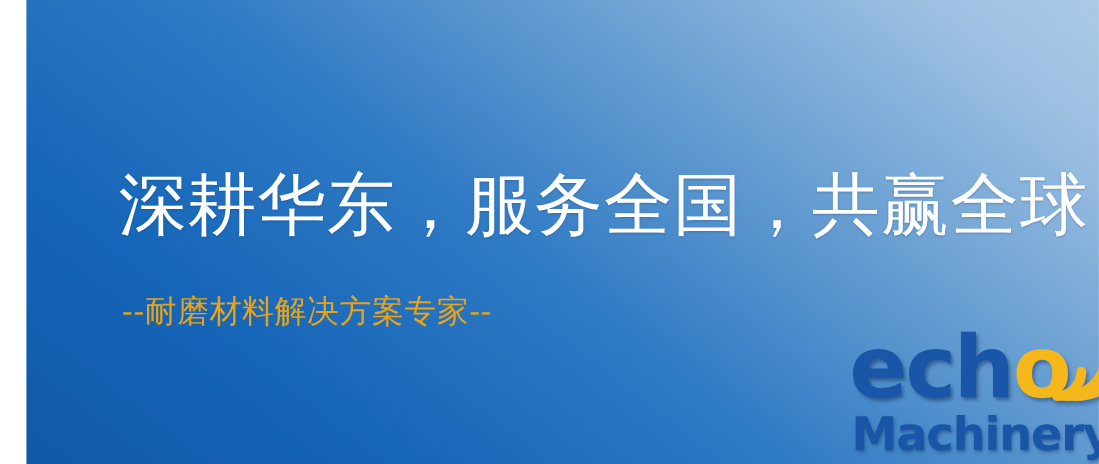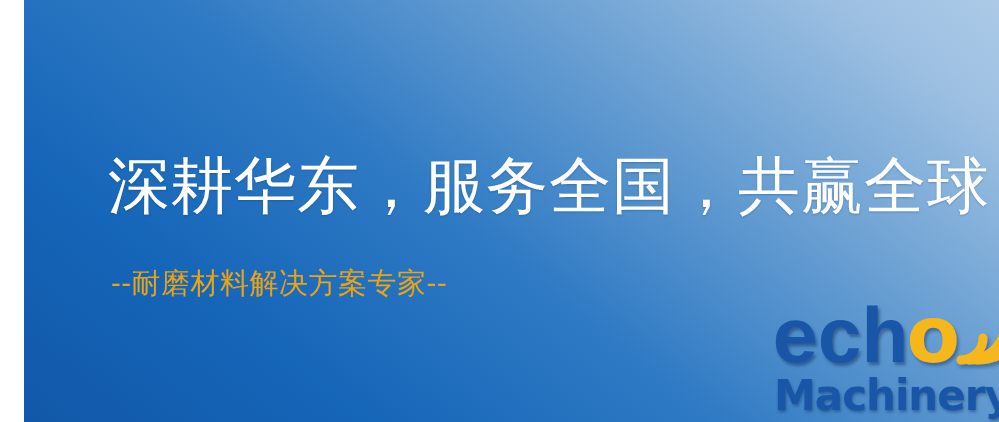--- a/index.html
+++ b/index.html
@@ -67,21 +67,20 @@
     font-family: "DejaVu Sans", "Liberation Sans", sans-serif;
     font-weight: bold;
     font-size: 78px;
     line-height: 78px;
     letter-spacing: -2px;
     white-space: nowrap;
   }
   #logo-wordmark .ech {
     color: #1a56a8;
     text-shadow: 2px 3px 3px rgba(10, 40, 85, 0.45);
-    font-family: Liberation Mono, monospace;
   }
   #logo-wordmark .o {
     color: #f5b71a;
     text-shadow: 2px 3px 3px rgba(10, 40, 85, 0.40);
   }
   #logo-sub {
     position: absolute;
     left: 2px;
     top: 74px;
     font-family: "DejaVu Sans", "Liberation Sans", sans-serif;

